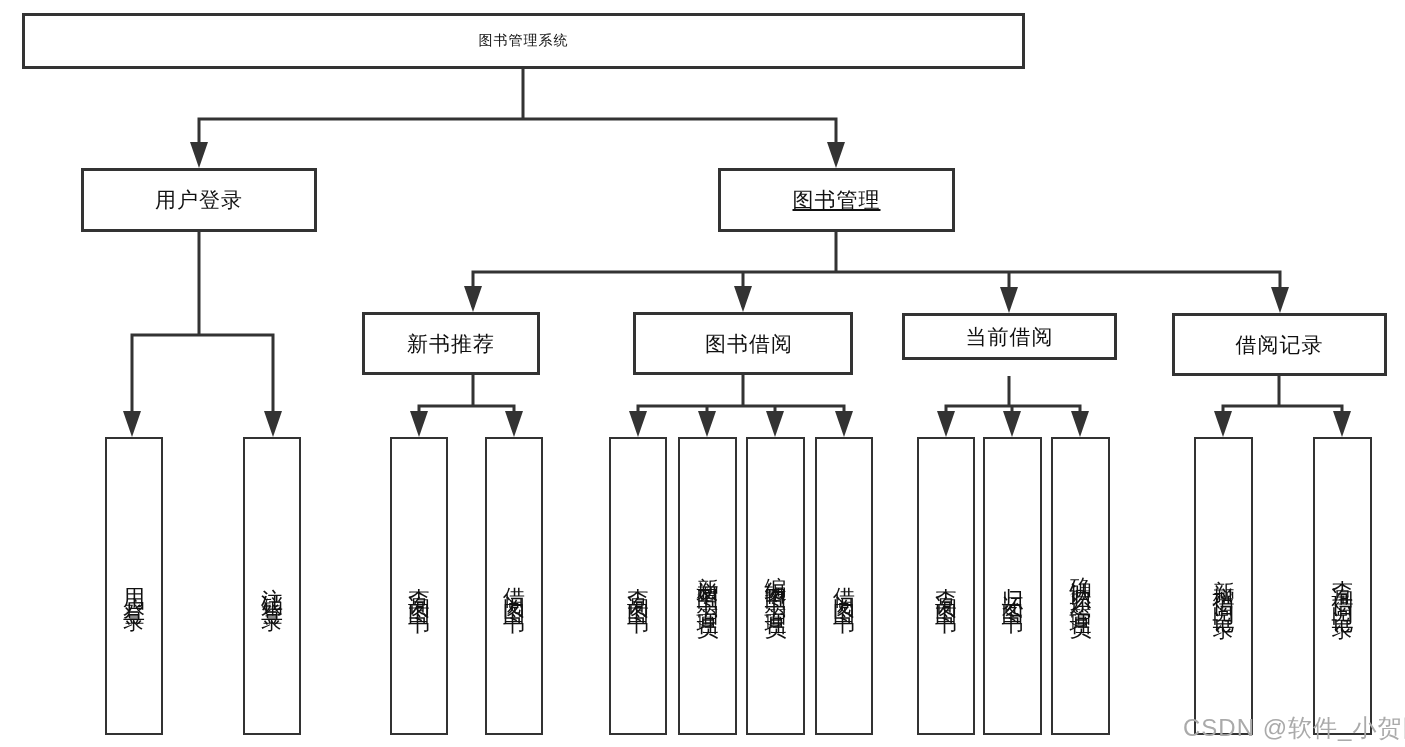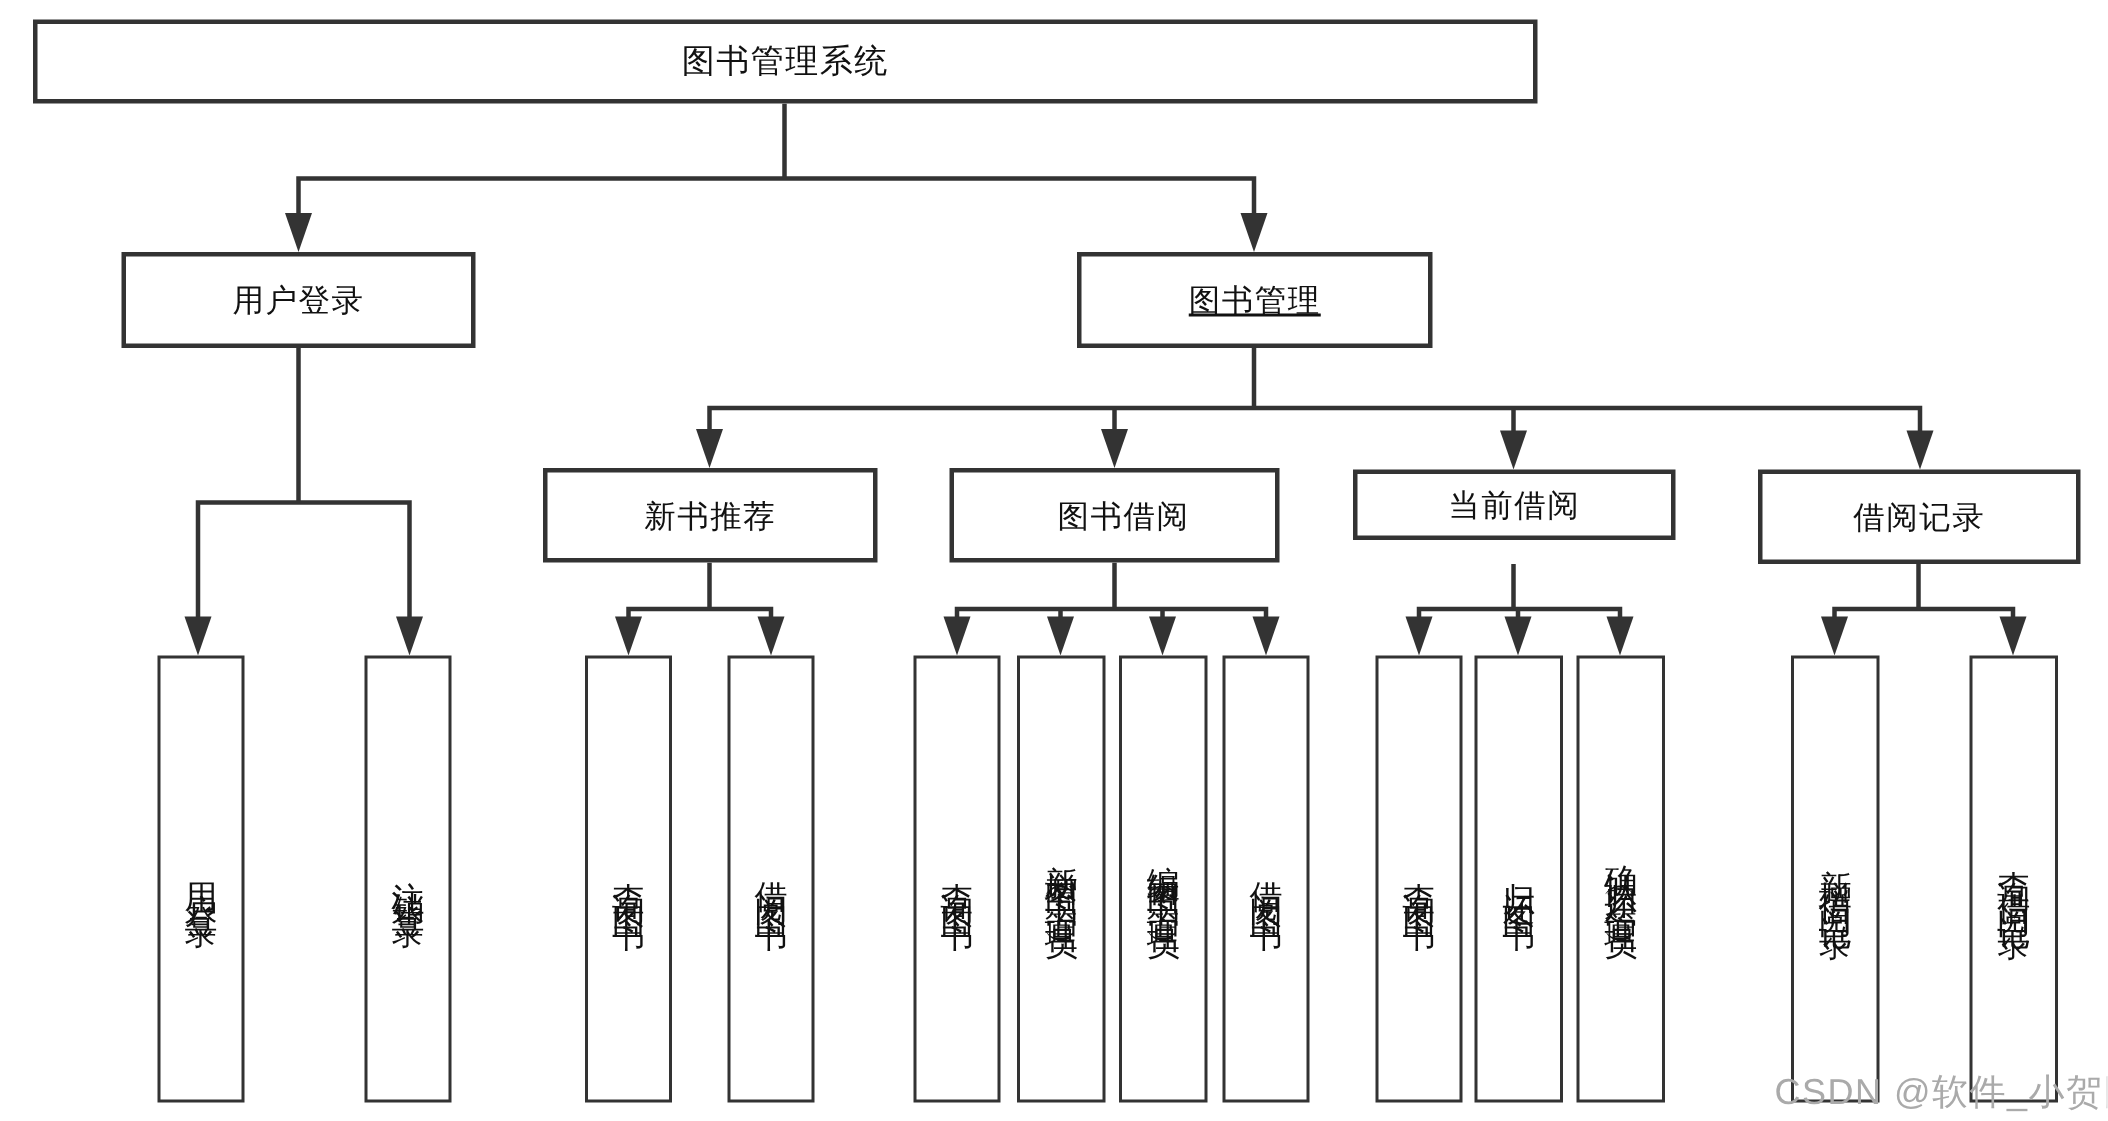--- a/index.html
+++ b/index.html
@@ -14,21 +14,21 @@
   .node {
     position:absolute;
     background:#ffffff;
     border:3px solid #333333;
     box-sizing:border-box;
     display:flex; align-items:center; justify-content:center;
     font-size:21px; color:#111111;
     letter-spacing:1px;
     white-space:nowrap;
   }
-  .root  { font-size:22px; }
+  .root  { font-size:14px; }
   .leaf {
     border-width:2.5px;
     writing-mode:vertical-rl;
     text-orientation:mixed;
     font-size:22px;
     letter-spacing:8px;
     line-height:1;
     white-space:normal;
   }
   .leaf.long { letter-spacing:6px; }
@@ -37,21 +37,21 @@
     left:1183px; top:712px;
     font-size:24px;
     color:#aaaaaa;
     letter-spacing:1px;
     white-space:nowrap;
   }
   
   #n-root   { left:22px;  top:13px;  width:1003px; height:56px; }
   #n-user   { left:81px;  top:168px; width:236px;  height:64px; }
   #n-mgmt   { left:718px; top:168px; width:237px;  height:64px;text-decoration:underline; }
-  #n-sec0   { left:362px; top:312px; width:223px;  height:63px; }
+  #n-sec0   { left:362px; top:312px; width:178px;  height:63px; }
   #n-sec1   { left:633px; top:312px; width:220px;  height:63px;padding-left:12px; }
   #n-sec2   { left:902px; top:313px; width:215px;  height:47px; }
   #n-sec3   { left:1172px;top:313px; width:215px;  height:63px; }
   .leaf { top:437px; height:298px; width:58px; }
   #l-a0 { left:105px; }  #l-a1 { left:243px; }
   #l-b0 { left:390px; }  #l-b1 { left:485px; }
   #l-c0 { left:609px; }  #l-c1 { left:678px; width:59px; }
   #l-c2 { left:746px; width:59px; }  #l-c3 { left:815px; }
   #l-d0 { left:917px; }  #l-d1 { left:983px; width:59px; }
   #l-d2 { left:1051px; width:59px; }

